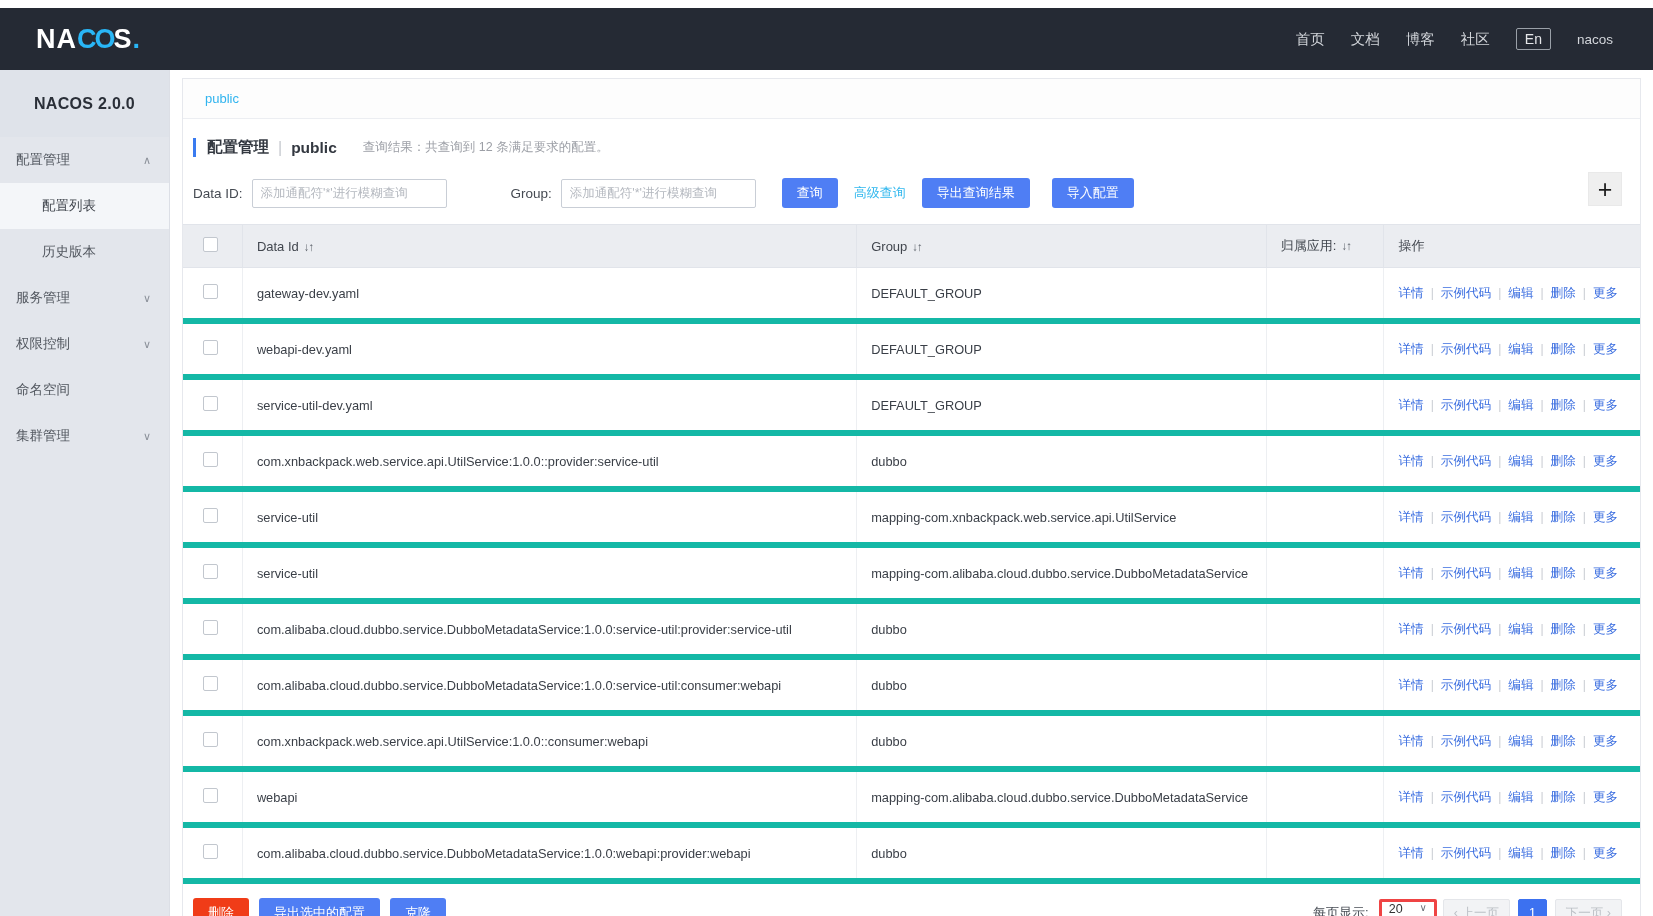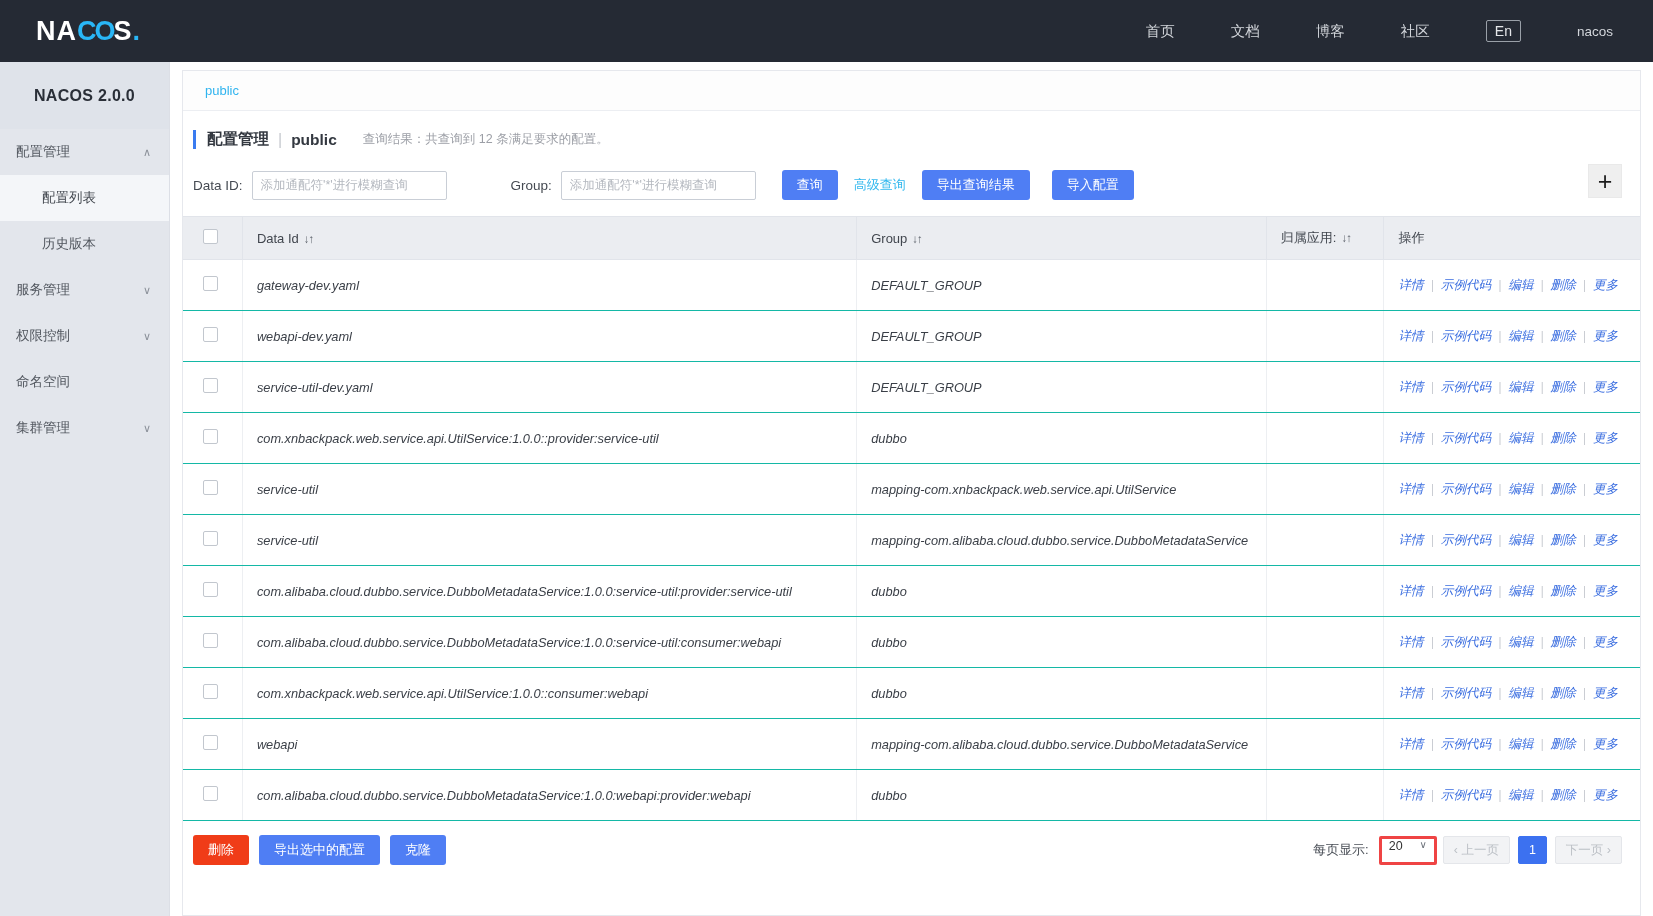--- a/index.html
+++ b/index.html
@@ -7,31 +7,32 @@
     width: 1653px; height: 916px;
     font-family: "Liberation Sans", sans-serif;
     background: #ffffff;
     overflow: hidden;
   }
   
   .topbar {
     height: 62px; background: #252a34;
     display: flex; align-items: center;
     position: relative;
+    margin-top: 8px;
   }
   .logo {
     margin-left: 36px;
     font-size: 27px; font-weight: 700; letter-spacing: 1px;
     color: #ffffff; display: flex; align-items: center;
   }
   .logo .mid { color: #29b6f6; letter-spacing: -2px; }
   .logo .dot { color: #29b6f6; }
   .topnav {
     margin-left: auto; display: flex; align-items: center;
-    padding-right: 40px; gap: 56px;
+    padding-right: 40px; gap: 26px;
   }
   .topnav a {
     color: #d3d6db; font-size: 14.5px; text-decoration: none;
     white-space: nowrap;
   }
   .lang-btn {
     border: 1px solid #9aa0a8; color: #e4e6e9;
     font-size: 14px; padding: 3px 8px; border-radius: 2px;
     line-height: 1;
   }
@@ -131,23 +132,23 @@
     text-align: left; padding: 0 14px;
   }
   .table thead th.cbcol, .table tbody td.cbcol {
     width: 58px; padding-left: 20px; text-align: left;
   }
   .col-data { width: 600px; }
   .col-group { width: 400px; }
   .col-app { width: 115px; }
   .col-op { width: 250px; }
   .table tbody td {
-    height: 45.5px; border-bottom: 1px solid #14b8a6;
+    height: 45.5px; border-bottom: 6px solid #14b8a6;
     font-size: 12.8px; color: #3a3f47; padding: 16px 14px;
-    overflow: hidden; white-space: nowrap; text-overflow: ellipsis; font-style: italic;
+    overflow: hidden; white-space: nowrap; text-overflow: ellipsis;
   }
   .table tbody tr td:nth-child(2) { border-left: 1px solid #edeff2; }
   .table thead th:nth-child(2) { border-left: 1px solid #e1e4ea; }
   .table thead th:nth-child(3),
   .table thead th:nth-child(4),
   .table thead th:nth-child(5) { border-left: 1px solid #e1e4ea; }
   .table tbody td:nth-child(3),
   .table tbody td:nth-child(4),
   .table tbody td:nth-child(5) { border-left: 1px solid #edeff2; }
   .sort-icon { color: #5b6069; font-size: 11.5px; margin-left: 5px; letter-spacing:-1px;}

